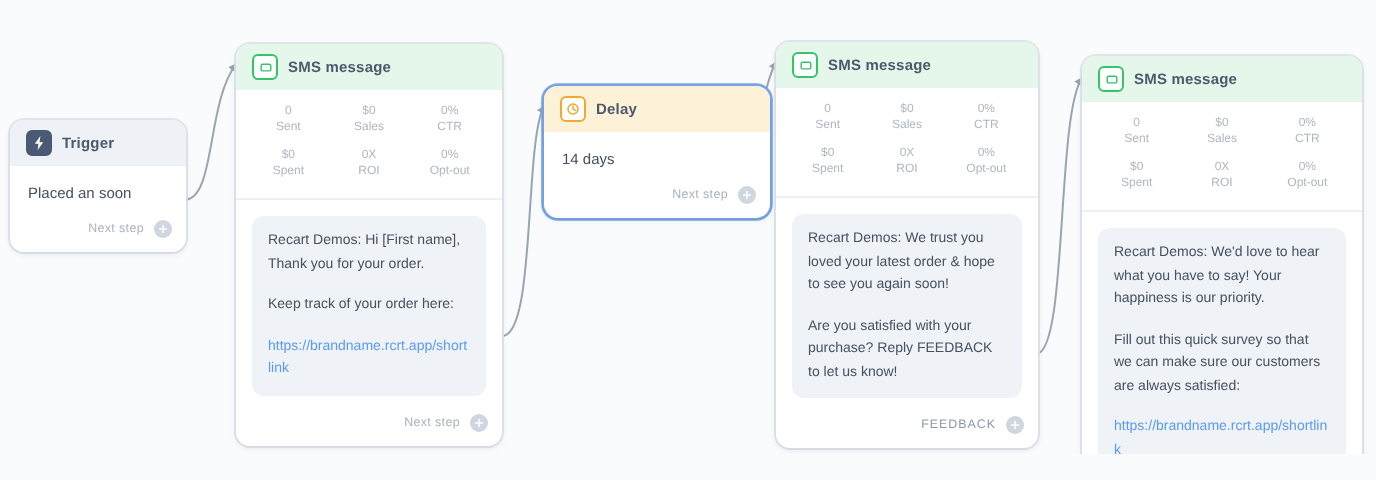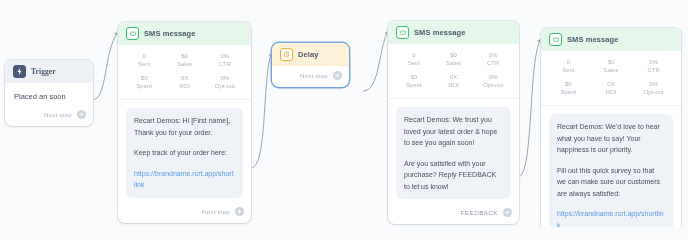--- a/index.html
+++ b/index.html
@@ -53,21 +53,20 @@
     background: #e4f7ea;
     color: #4b5a6b;
   }
   .hdr-delay {
     background: #fdf1d8;
     color: #4b5a6b;
   }
   .hdr-trigger {
     background: #eef1f6;
     color: #4b5a6b;
-    font-family: Liberation Serif, serif;
   }
   .hdr-icon {
     width: 11px;
     height: 11px;
     border-radius: 3px;
     display: flex;
     align-items: center;
     justify-content: center;
     flex: 0 0 auto;
   }
@@ -246,30 +245,31 @@
     <div class="card-foot">
       <span class="foot-label">Next step</span>
       <span class="plus-btn">
         <svg width="5" height="5" viewBox="0 0 8 8">
             <path d="M4 1.2 V6.8 M1.2 4 H6.8" stroke="#ffffff" stroke-width="1.2" stroke-linecap="round"></path>
           </svg>
       </span>
     </div>
   </div>
 
-  <div class="card selected" style="left:272px; top:43px; width:77px;">
+  <div class="card selected" style="left:272px; top:43px; width:113px;">
     <div class="card-header hdr-delay">
       <span class="hdr-icon icon-delay">
         <svg width="7" height="7" viewBox="0 0 10 10">
             <circle cx="5" cy="5" r="3.6" fill="none" stroke="#efaa2f" stroke-width="1.1"></circle>
             <path d="M5 2.8 V5 L6.6 6" stroke="#efaa2f" stroke-width="1.1" fill="none" stroke-linecap="round"></path>
           </svg>
       </span>
       <span>Delay</span>
     </div>
+    <div class="body-text">14 days</div>
     <div class="card-foot">
       <span class="foot-label">Next step</span>
       <span class="plus-btn">
         <svg width="5" height="5" viewBox="0 0 8 8">
             <path d="M4 1.2 V6.8 M1.2 4 H6.8" stroke="#ffffff" stroke-width="1.2" stroke-linecap="round"></path>
           </svg>
       </span>
     </div>
   </div>
 

